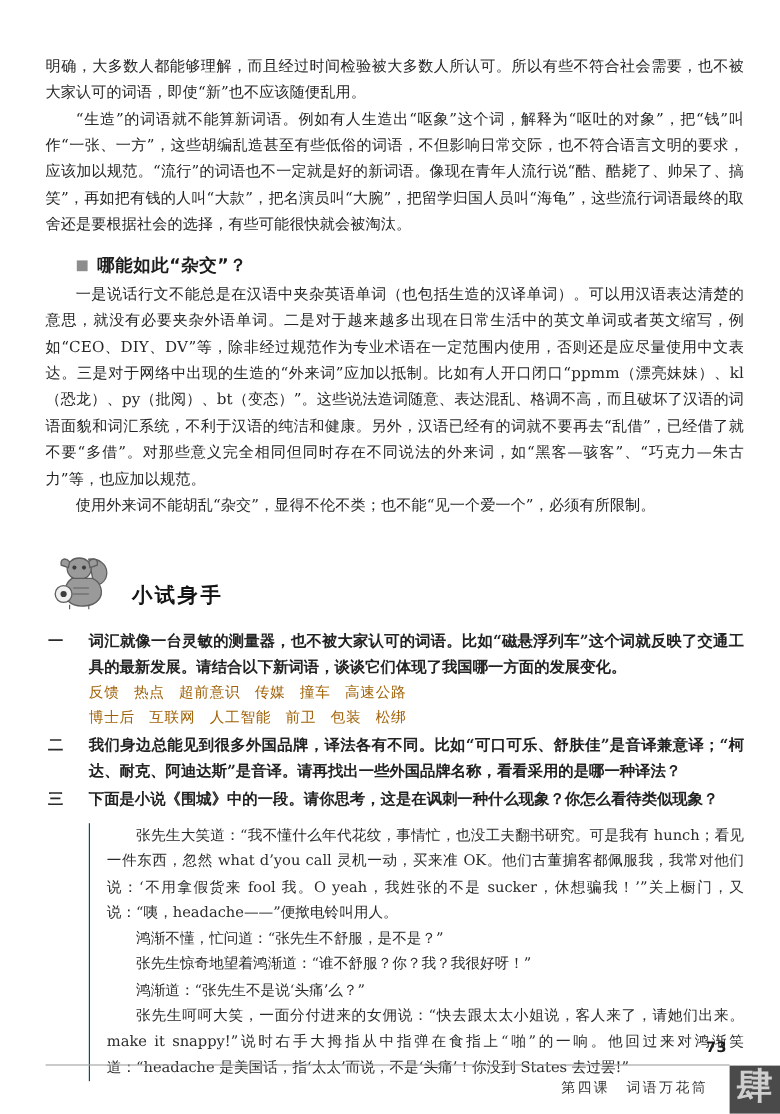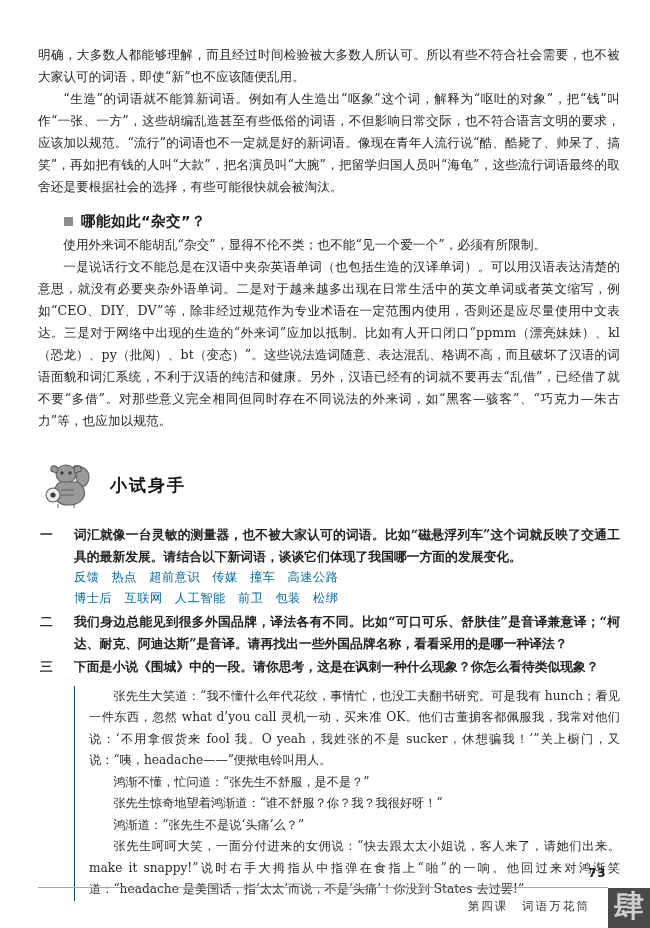--- a/index.html
+++ b/index.html
@@ -57,21 +57,21 @@
     font-family: "DejaVu Sans", "Liberation Sans", sans-serif;
     font-weight: bold;
     font-size: 14.5px;
     letter-spacing: 0.5px;
     color: #1d1d1d;
   }
 
   
   .activity {
     display: flex;
-    align-items: center;
+    align-items: flex-end;
     margin: 30px 0 16px 6px;
     height: 46px;
   }
   .activity .mascot {
     width: 52px;
     height: 46px;
     flex: 0 0 auto;
     margin-right: 14px;
   }
   .activity .title {
@@ -108,21 +108,21 @@
     font-weight: bold;
     color: #232323;
   }
   .ex-body .ex-text { display: block; }
   .wordline {
     display: block;
     font-weight: normal;
     font-size: 12.2px;
     line-height: 21px;
     letter-spacing: 0.6px;
-    color: #0369a1;
+    color: #a16207;
   }
   .wordline .w { margin-right: 12px; }
 
   
   .excerpt {
     margin: 8px 0 0 36px;
     padding-left: 14px;
     border-left: 1px solid #0c4a6e;
     font-size: 12.2px;
     line-height: 21.5px;
@@ -199,22 +199,22 @@
     <p class="noindent">明确，大多数人都能够理解，而且经过时间检验被大多数人所认可。所以有些不符合社会需要，也不被大家认可的词语，即使“新”也不应该随便乱用。</p>
     <p>“生造”的词语就不能算新词语。例如有人生造出“呕象”这个词，解释为“呕吐的对象”，把“钱”叫作“一张、一方”，这些胡编乱造甚至有些低俗的词语，不但影响日常交际，也不符合语言文明的要求，应该加以规范。“流行”的词语也不一定就是好的新词语。像现在青年人流行说“酷、酷毙了、帅呆了、搞笑”，再如把有钱的人叫“大款”，把名演员叫“大腕”，把留学归国人员叫“海龟”，这些流行词语最终的取舍还是要根据社会的选择，有些可能很快就会被淘汰。</p>
   </div>
 
   <div class="subhead">
     <span class="sq"></span>
     <span class="sq-label">哪能如此“杂交”？</span>
   </div>
 
   <div class="prose">
+    <p>一是说话行文不能总是在汉语中夹杂英语单词（也包括生造的汉译单词）。可以用汉语表达清楚的意思，就没有必要夹杂外语单词。二是对于越来越多出现在日常生活中的英文单词或者英文缩写，例如“CEO、DIY、DV”等，除非经过规范作为专业术语在一定范围内使用，否则还是应尽量使用中文表达。三是对于网络中出现的生造的“外来词”应加以抵制。比如有人开口闭口“ppmm（漂亮妹妹）、kl（恐龙）、py（批阅）、bt（变态）”。这些说法造词随意、表达混乱、格调不高，而且破坏了汉语的词语面貌和词汇系统，不利于汉语的纯洁和健康。另外，汉语已经有的词就不要再去“乱借”，已经借了就不要“多借”。对那些意义完全相同但同时存在不同说法的外来词，如“黑客—骇客”、“巧克力—朱古力”等，也应加以规范。</p>
     <p>使用外来词不能胡乱“杂交”，显得不伦不类；也不能“见一个爱一个”，必须有所限制。</p>
-    <p>一是说话行文不能总是在汉语中夹杂英语单词（也包括生造的汉译单词）。可以用汉语表达清楚的意思，就没有必要夹杂外语单词。二是对于越来越多出现在日常生活中的英文单词或者英文缩写，例如“CEO、DIY、DV”等，除非经过规范作为专业术语在一定范围内使用，否则还是应尽量使用中文表达。三是对于网络中出现的生造的“外来词”应加以抵制。比如有人开口闭口“ppmm（漂亮妹妹）、kl（恐龙）、py（批阅）、bt（变态）”。这些说法造词随意、表达混乱、格调不高，而且破坏了汉语的词语面貌和词汇系统，不利于汉语的纯洁和健康。另外，汉语已经有的词就不要再去“乱借”，已经借了就不要“多借”。对那些意义完全相同但同时存在不同说法的外来词，如“黑客—骇客”、“巧克力—朱古力”等，也应加以规范。</p>
   </div>
 
   <div class="activity">
     <span class="mascot">
       <svg viewBox="0 0 52 46" width="52" height="46" aria-hidden="true">
         <g fill="#9a9a9a" stroke="#5e5e5e" stroke-width="1.1">
           <path d="M30 4 C38 3 45 8 45 15 C45 21 41 25 35 26 L33 19 Z"></path>
           <ellipse cx="22" cy="12" rx="10" ry="9"></ellipse>
           <path d="M14 6 C10 2 6 4 7 9 L13 11 Z"></path>
           <path d="M30 6 C34 2 38 4 37 9 L31 11 Z"></path>

